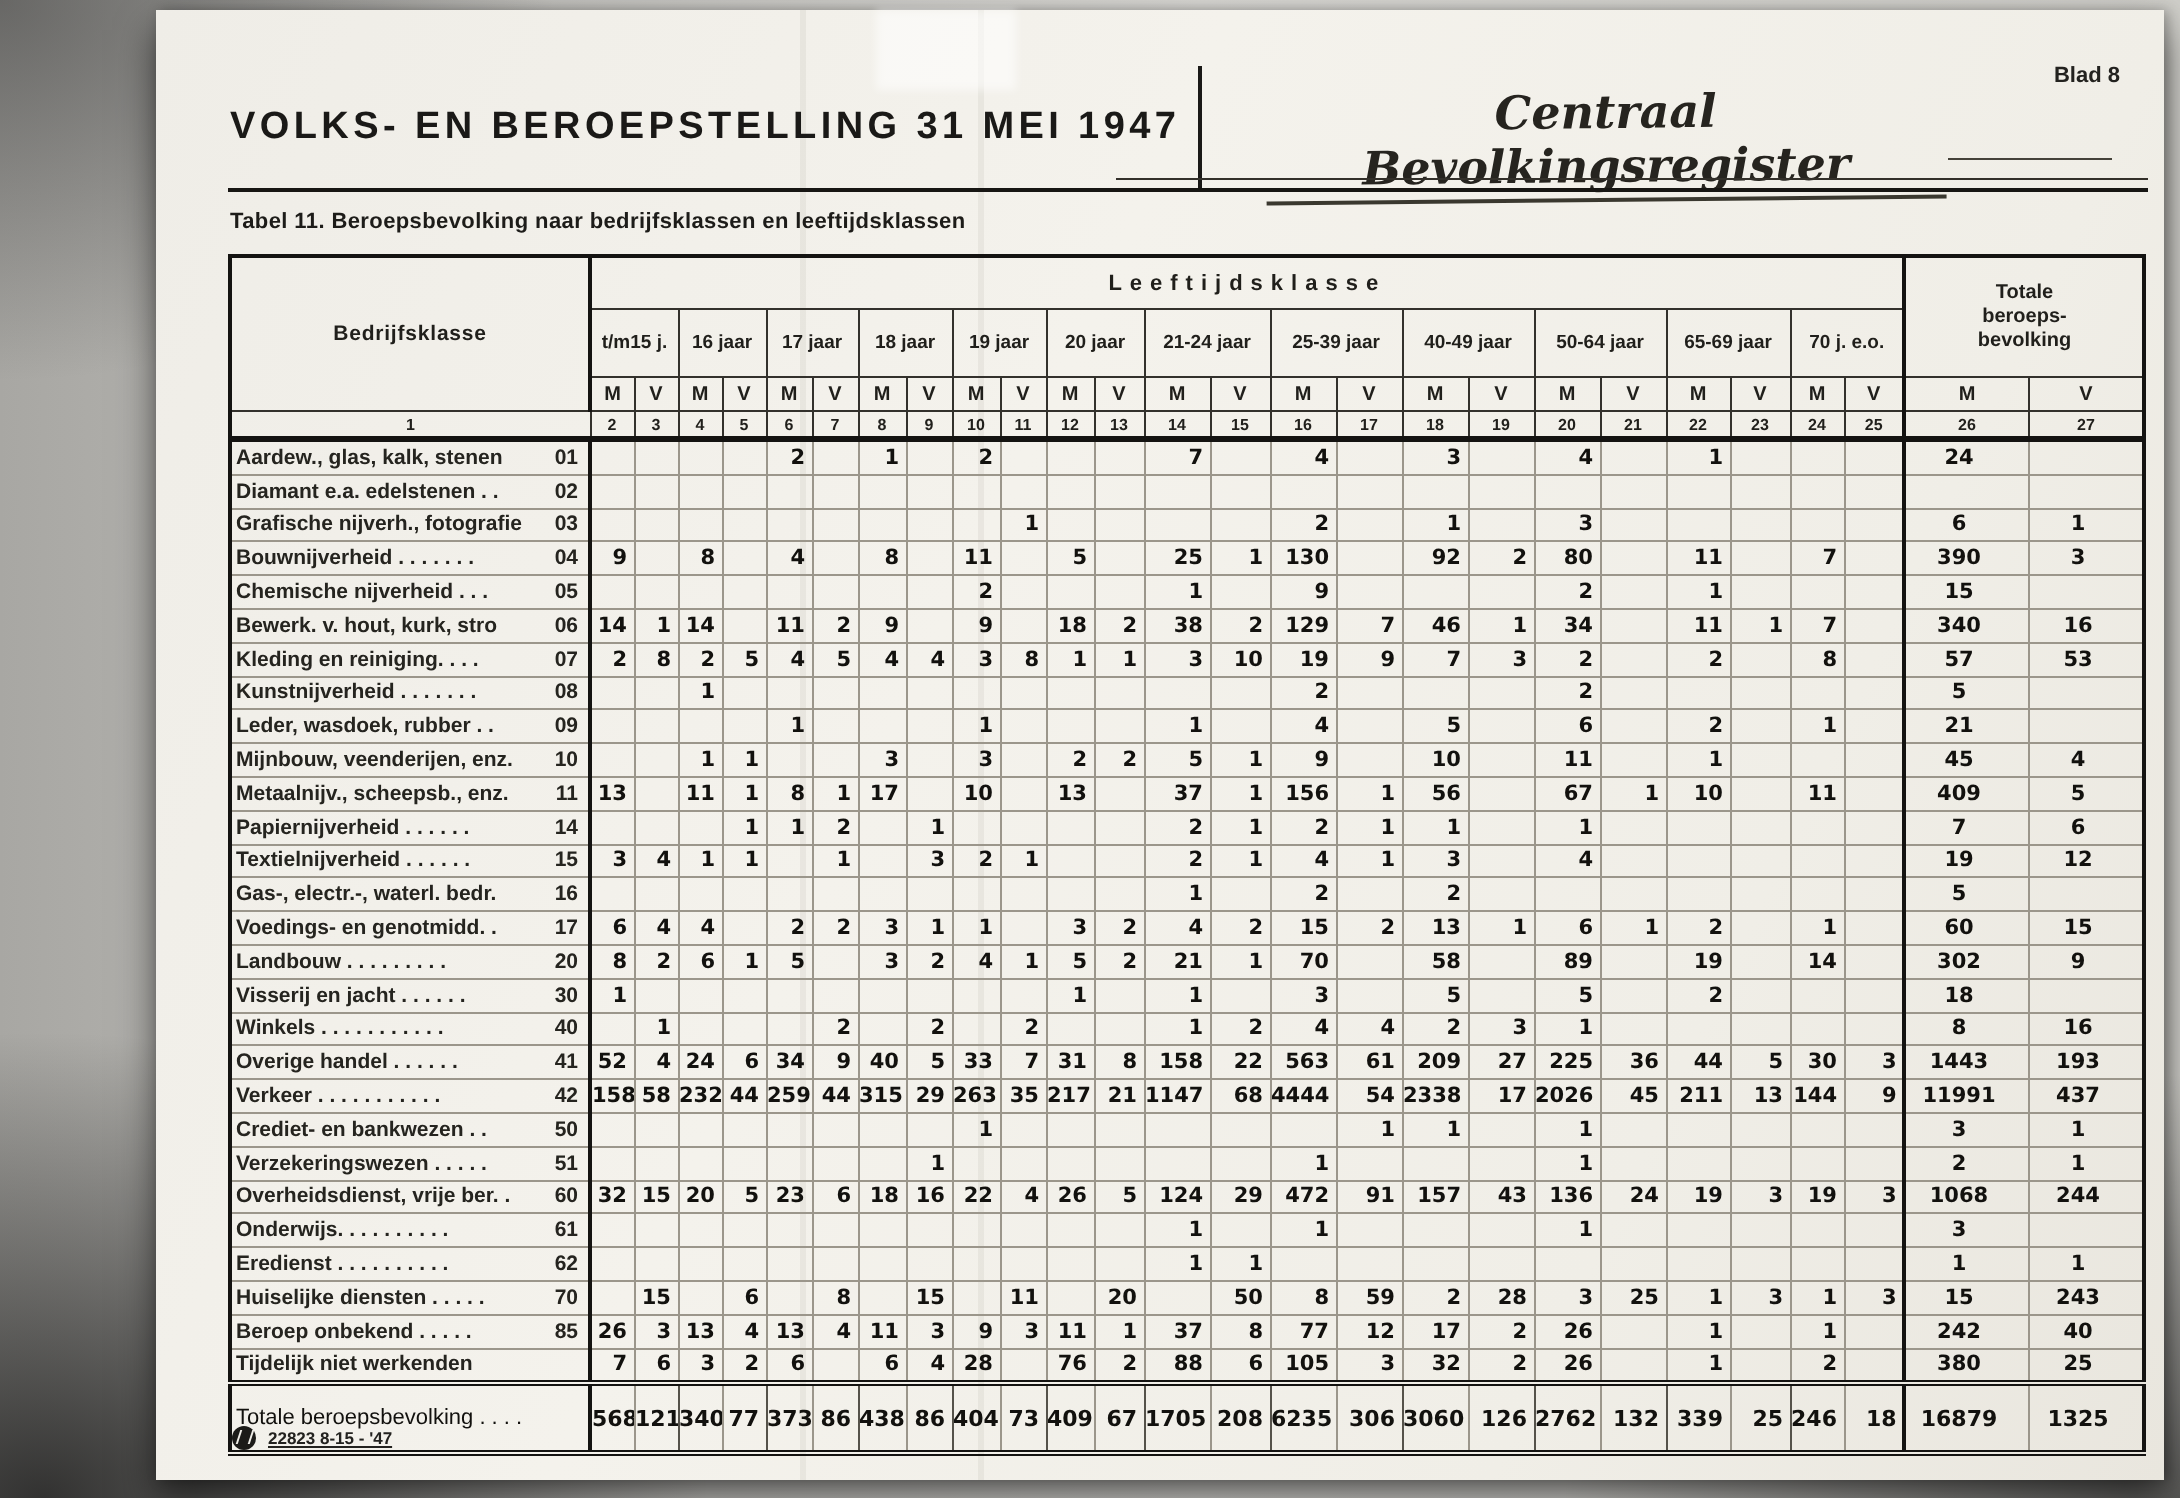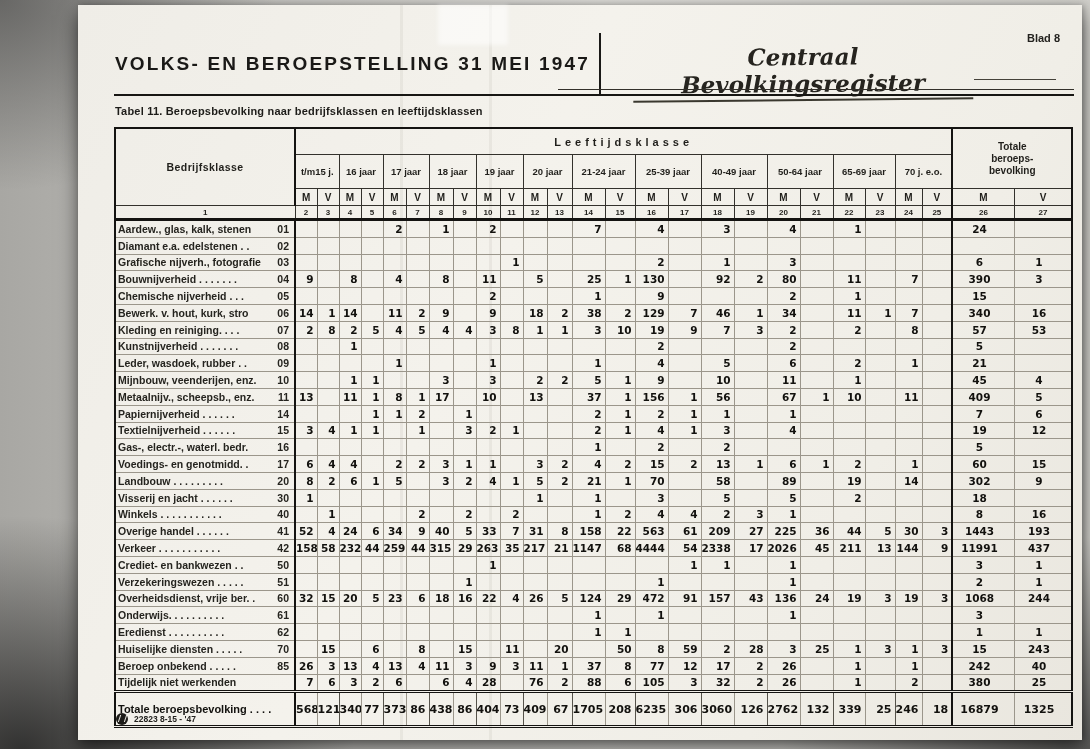--- a/index.html
+++ b/index.html
@@ -56,25 +56,25 @@
   }
   .lbl-wrap{display:flex;justify-content:space-between;align-items:flex-end;}
   .lbl-code{margin-left:4px;}
   td.tot-m,td.tot-v{text-align:center;padding-right:8px;}
   tfoot td{
     border-top:3px double #141311;border-bottom:3px double #141311;height:32px;
     font-family:"DejaVu Sans",sans-serif;font-weight:bold;font-size:11px;color:#12110e;
     text-align:right;padding-right:3px;vertical-align:middle;border-left:1px solid #9b968b;
   }
   tfoot td.lbl{
-    font-family:"Liberation Sans",sans-serif;font-weight:bold;font-size:11px;
+    font-family:"Liberation Sans",sans-serif;font-weight:normal;font-size:11px;
     text-align:left;padding-left:2px;border-right:2px solid #141311;border-left:none;
   }
   tfoot td.gs{border-left:1px solid #55524a;}
-  .stamp{position:absolute;left:38px;top:708px;display:flex;align-items:center;font-size:8.5px;font-weight:bold;color:#23221f;}
+  .stamp{position:absolute;left:38px;top:708px;display:flex;align-items:center;font-size:8.5px;font-weight:bold;color:#23221f;text-decoration:underline;}
   .stamp-icon{
     width:12px;height:12px;border-radius:50%;background:#1c1b18;margin-right:6px;position:relative;
   }
   .stamp-icon::after{
     content:"";position:absolute;left:3px;top:2px;width:5px;height:7px;
     border-left:1.5px solid #efede7;border-right:1.5px solid #efede7;transform:skewX(-18deg);
   }
 </style>
 </head>
 <body>

